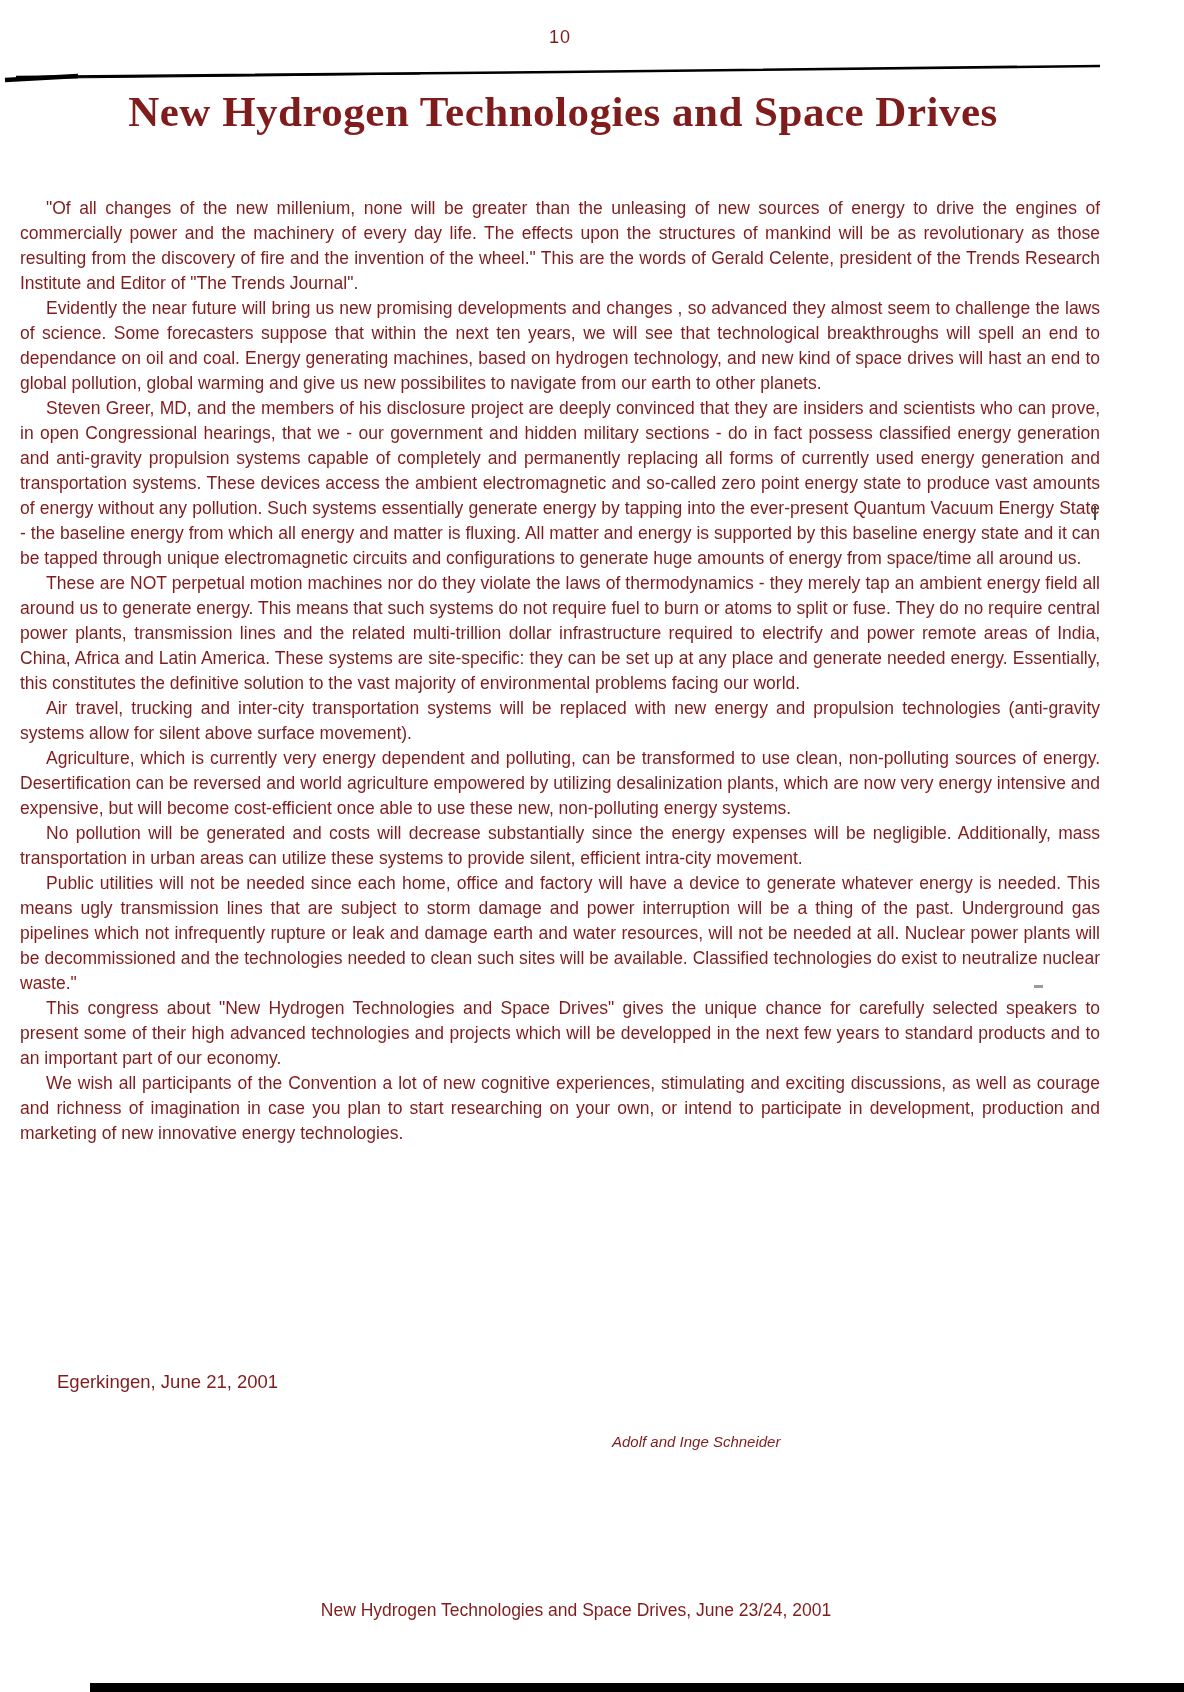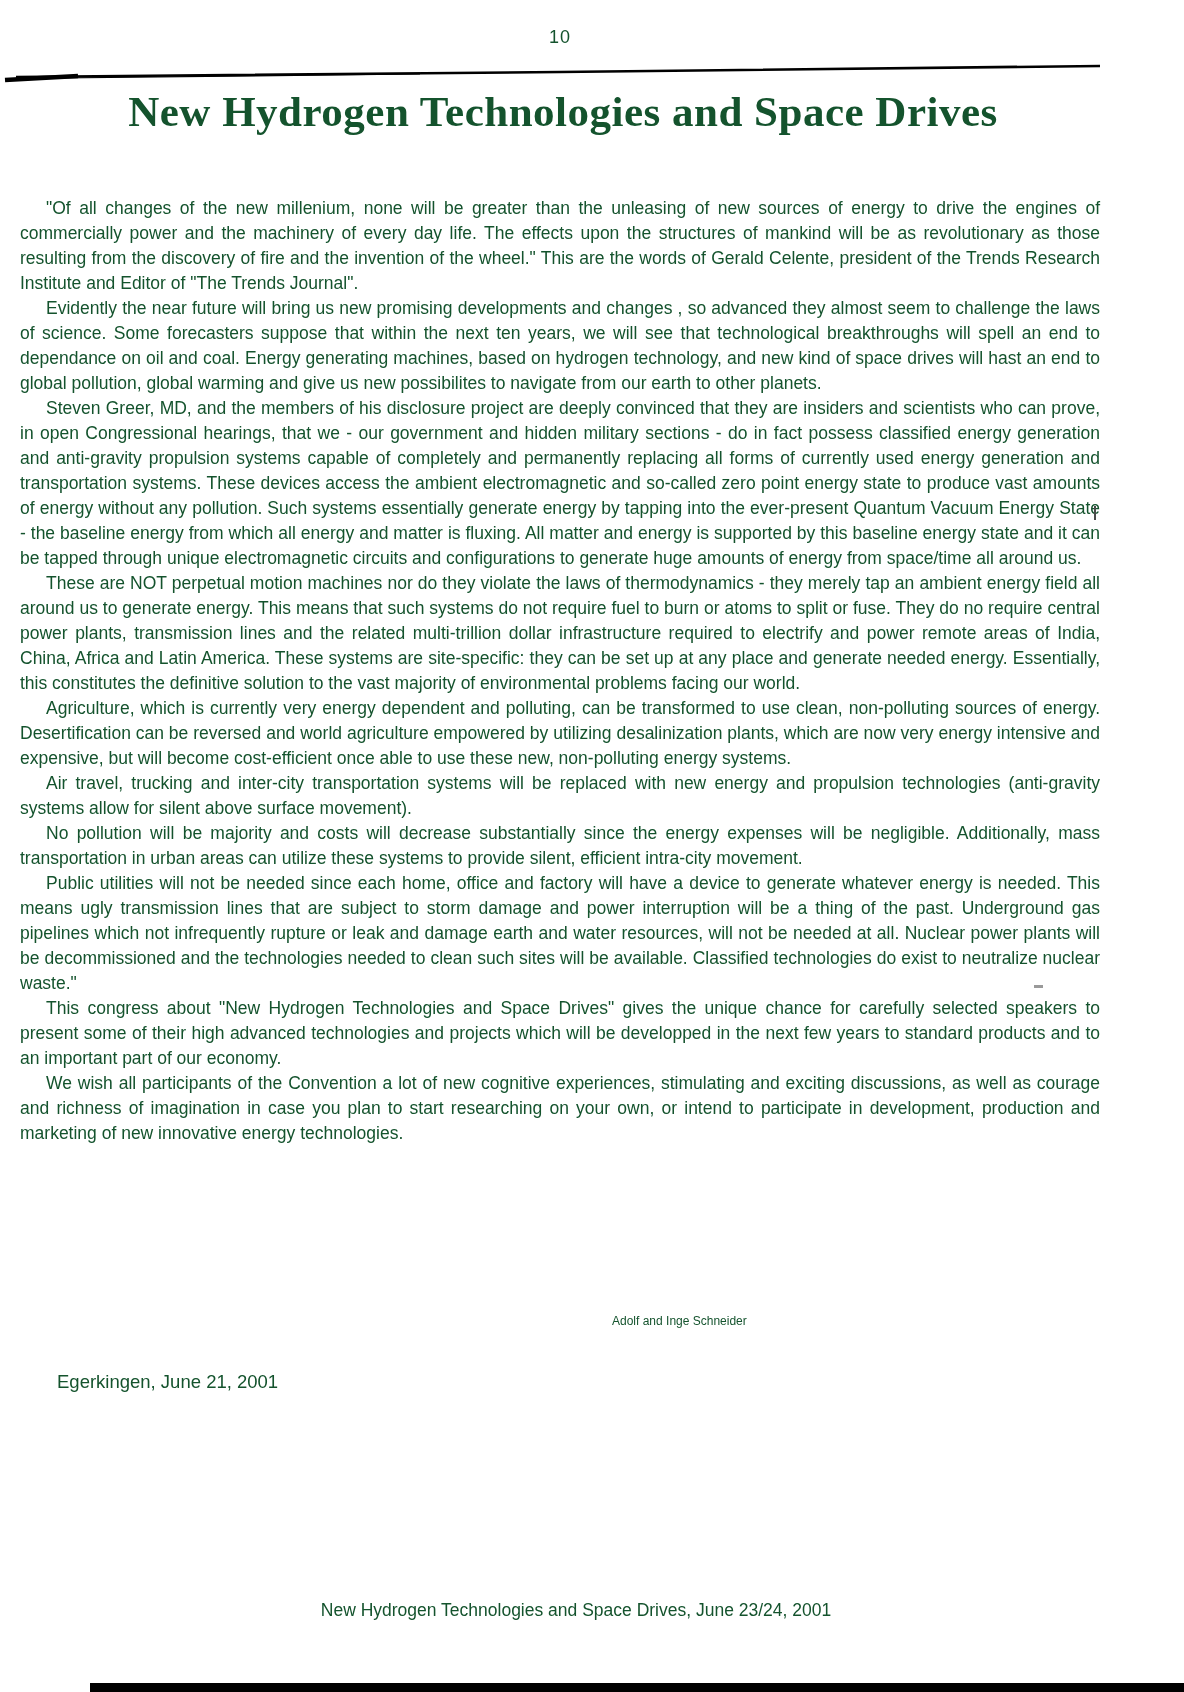--- a/index.html
+++ b/index.html
@@ -5,21 +5,21 @@
   html, body {
     margin: 0;
     padding: 0;
     background: #ffffff;
   }
   .page {
     position: relative;
     width: 1184px;
     height: 1692px;
     background: #ffffff;
-    color: #14532d;
+    color: #7f1d1d;
     font-family: "Liberation Sans", sans-serif;
     overflow: hidden;
   }
   .page-number {
     position: absolute;
     top: 27px;
     left: 20px;
     width: 1080px;
     text-align: center;
     font-size: 18px;
@@ -66,23 +66,24 @@
   .signature-place-date {
     position: absolute;
     left: 57px;
     top: 1371px;
     font-size: 18.5px;
     white-space: nowrap;
   }
   .signature-authors {
     position: absolute;
     left: 612px;
-    top: 1314px;
-    font-size: 12px;
+    top: 1433px;
+    font-size: 15px;
     white-space: nowrap;
+    font-style: italic;
   }
   .footer-line {
     position: absolute;
     top: 1600px;
     left: 0;
     width: 1152px;
     text-align: center;
     font-size: 17.5px;
   }
   .scan-edge-bar {
@@ -123,23 +124,23 @@
     <polyline points="60,78 420,74" fill="none" stroke="#000000" stroke-width="1.2"></polyline>
   </svg>
 
   <h1 class="page-title">New Hydrogen Technologies and Space Drives</h1>
 
   <div class="body-text">
     <p>"Of all changes of the new millenium, none will be greater than the unleasing of new sources of energy to drive the engines of commercially power and the machinery of every day life. The effects upon the structures of mankind will be as revolutionary as those resulting from the discovery of fire and the invention of the wheel." This are the words of Gerald Celente, president of the Trends Research Institute and Editor of "The Trends Journal".</p>
     <p>Evidently the near future will bring us new promising developments and changes , so advanced they almost seem to challenge the laws of science. Some forecasters suppose that within the next ten years, we will see that technological breakthroughs will spell an end to dependance on oil and coal. Energy generating machines, based on hydrogen technology, and new kind of space drives will hast an end to global pollution, global warming and give us new possibilites to navigate from our earth to other planets.</p>
     <p>Steven Greer, MD, and the members of his disclosure project are deeply convinced that they are insiders and scientists who can prove, in open Congressional hearings, that we - our government and hidden military sections - do in fact possess classified energy generation and anti-gravity propulsion systems capable of completely and permanently replacing all forms of currently used energy generation and transportation systems. These devices access the ambient electromagnetic and so-called zero point energy state to produce vast amounts of energy without any pollution. Such systems essentially generate energy by tapping into the ever-present Quantum Vacuum Energy State - the baseline energy from which all energy and matter is fluxing. All matter and energy is supported by this baseline energy state and it can be tapped through unique electromagnetic circuits and configurations to generate huge amounts of energy from space/time all around us.</p>
     <p>These are NOT perpetual motion machines nor do they violate the laws of thermodynamics - they merely tap an ambient energy field all around us to generate energy. This means that such systems do not require fuel to burn or atoms to split or fuse. They do no require central power plants, transmission lines and the related multi-trillion dollar infrastructure required to electrify and power remote areas of India, China, Africa and Latin America. These systems are site-specific: they can be set up at any place and generate needed energy. Essentially, this constitutes the definitive solution to the vast majority of environmental problems facing our world.</p>
+    <p>Air travel, trucking and inter-city transportation systems will be replaced with new energy and propulsion technologies (anti-gravity systems allow for silent above surface movement).</p>
     <p>Agriculture, which is currently very energy dependent and polluting, can be transformed to use clean, non-polluting sources of energy. Desertification can be reversed and world agriculture empowered by utilizing desalinization plants, which are now very energy intensive and expensive, but will become cost-efficient once able to use these new, non-polluting energy systems.</p>
-    <p>Air travel, trucking and inter-city transportation systems will be replaced with new energy and propulsion technologies (anti-gravity systems allow for silent above surface movement).</p>
-    <p>No pollution will be majority and costs will decrease substantially since the energy expenses will be negligible. Additionally, mass transportation in urban areas can utilize these systems to provide silent, efficient intra-city movement.</p>
+    <p>No pollution will be generated and costs will decrease substantially since the energy expenses will be negligible. Additionally, mass transportation in urban areas can utilize these systems to provide silent, efficient intra-city movement.</p>
     <p>Public utilities will not be needed since each home, office and factory will have a device to generate whatever energy is needed. This means ugly transmission lines that are subject to storm damage and power interruption will be a thing of the past. Underground gas pipelines which not infrequently rupture or leak and damage earth and water resources, will not be needed at all. Nuclear power plants will be decommissioned and the technologies needed to clean such sites will be available. Classified technologies do exist to neutralize nuclear waste."</p>
     <p>This congress about "New Hydrogen Technologies and Space Drives" gives the unique chance for carefully selected speakers to present some of their high advanced technologies and projects which will be developped in the next few years to standard products and to an important part of our economy.</p>
     <p>We wish all participants of the Convention a lot of new cognitive experiences, stimulating and exciting discussions, as well as courage and richness of imagination in case you plan to start researching on your own, or intend to participate in development, production and marketing of new innovative energy technologies.</p>
   </div>
 
   <div class="signature-block">
     <span class="signature-place-date">Egerkingen, June 21, 2001</span>
     <span class="signature-authors">Adolf and Inge Schneider</span>
   </div>
 

